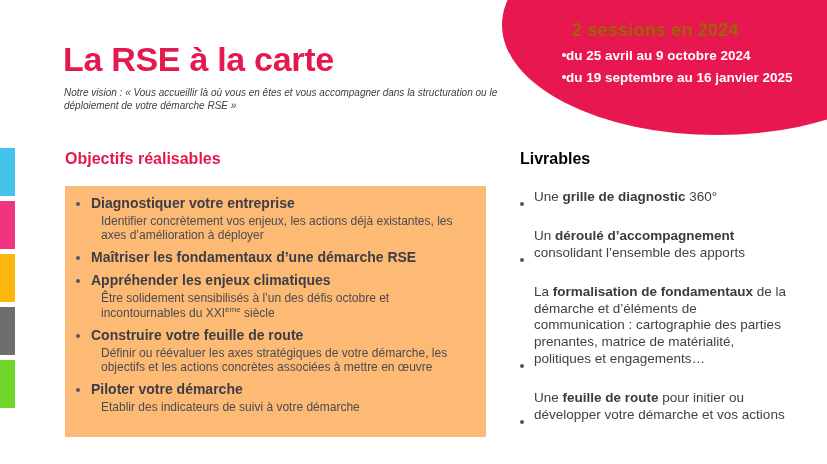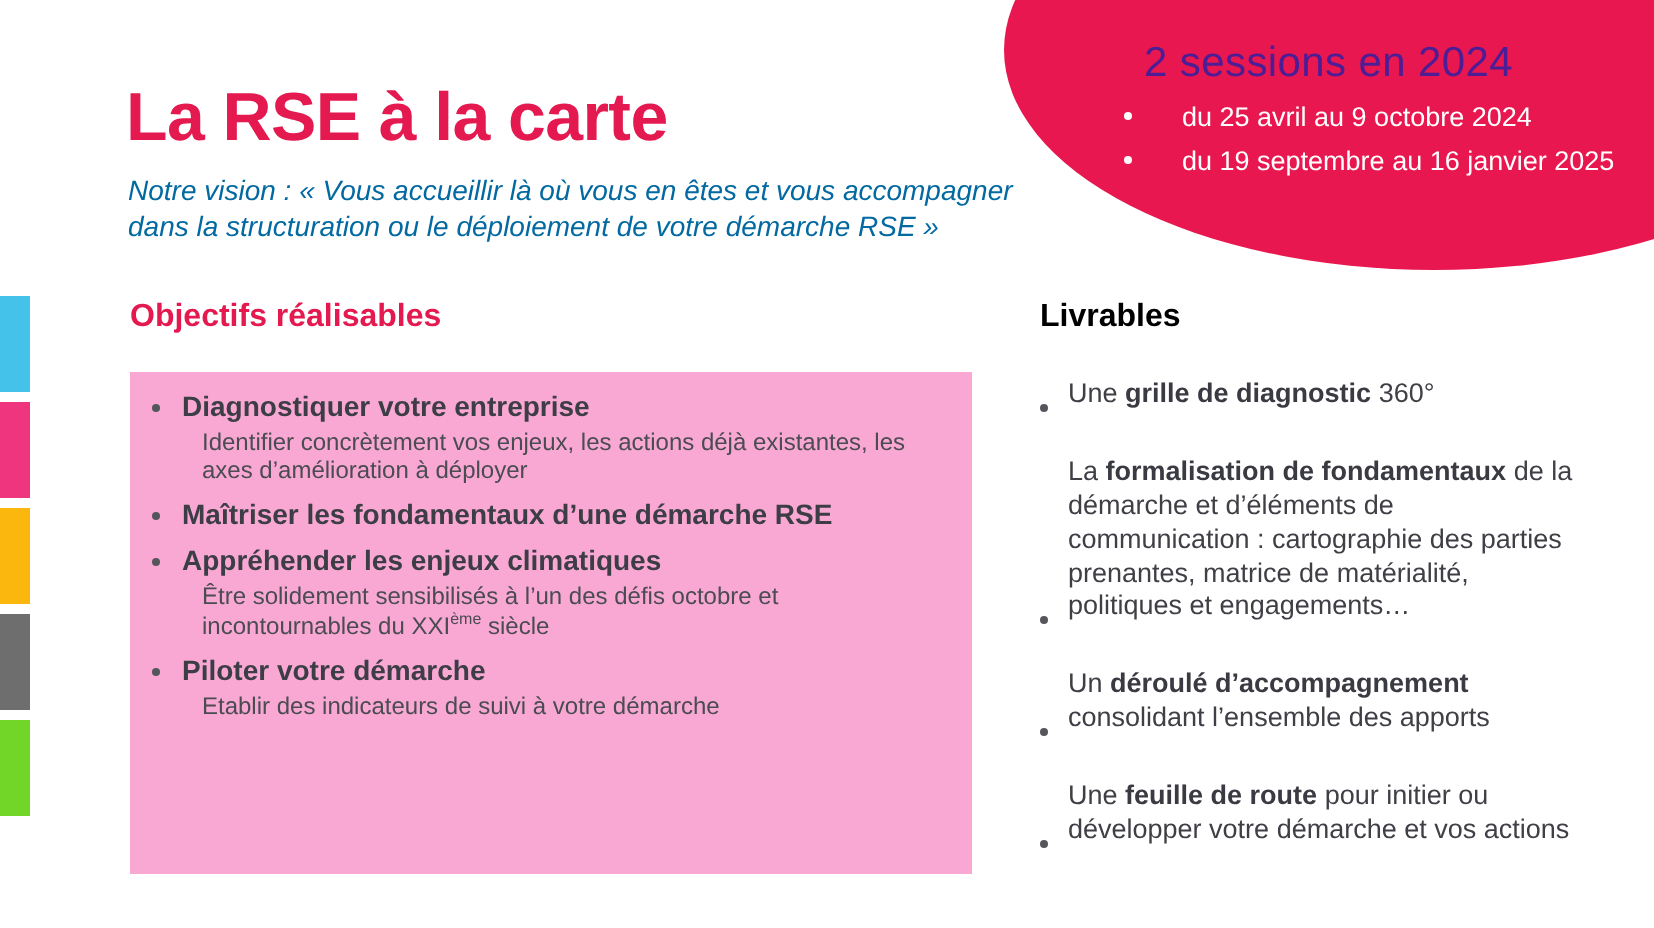--- a/index.html
+++ b/index.html
@@ -19,35 +19,35 @@
     width: 430px; height: 220px;
     border-radius: 50%;
     background: #e9174f;
   }
   .badge {
     position: absolute;
     left: 562px; top: 20px;
     width: 256px;
   }
   .badge-title {
-    font-size: 21px;
-    font-weight: 400;
-    color: #4c1d95;
+    font-size: 18px;
+    font-weight: 700;
+    color: #a16207;
     padding-left: 10px;
     margin-bottom: 7px;
     letter-spacing: 0.2px;
   }
   .badge-dates { list-style: none; }
   .badge-dates li {
     display: flex;
     align-items: flex-start;
-    gap: 25px;
+    gap: 0;
     color: #ffffff;
     font-size: 13.5px;
-    font-weight: 400;
+    font-weight: 700;
     margin-bottom: 6px;
     line-height: 1.15;
   }
   .wdot {
     flex: 0 0 auto;
     width: 4px; height: 4px;
     border-radius: 50%;
     background: #ffffff;
     margin-top: 5px;
   }
@@ -59,23 +59,23 @@
     font-size: 34px;
     font-weight: 700;
     color: #e4194f;
     letter-spacing: -0.3px;
   }
   .subtitle {
     position: absolute;
     left: 64px; top: 87px;
     width: 452px;
     font-style: italic;
-    font-size: 14px;
+    font-size: 10px;
     line-height: 1.28;
-    color: #0369a1;
+    color: #404040;
   }
 
   
   .bars {
     position: absolute;
     left: 0; top: 148px;
     display: flex;
     flex-direction: column;
     gap: 5px;
   }
@@ -173,21 +173,21 @@
 <div class="bars">
   <div class="bar" style="background: rgb(69, 194, 233);"></div>
   <div class="bar" style="background: rgb(240, 53, 127);"></div>
   <div class="bar" style="background: rgb(251, 183, 14);"></div>
   <div class="bar" style="background: rgb(110, 110, 110);"></div>
   <div class="bar" style="background: rgb(114, 214, 41);"></div>
 </div>
 
 <h2 id="objectifs-heading" class="section-heading" style="color: rgb(228, 25, 79);">Objectifs réalisables</h2>
 
-<div class="panel" style="background: #f9a8d4;">
+<div class="panel" style="background: #fdba74;">
 
   <div class="obj-item">
     <div class="obj-title-row">
       <span class="dot"></span>
       <span class="obj-title">Diagnostiquer votre entreprise</span>
     </div>
     <p class="obj-desc">Identifier concrètement vos enjeux, les actions déjà existantes, les axes d’amélioration à déployer</p>
   </div>
 
   <div class="obj-item">
@@ -198,20 +198,27 @@
   </div>
 
   <div class="obj-item">
     <div class="obj-title-row">
       <span class="dot"></span>
       <span class="obj-title">Appréhender les enjeux climatiques</span>
     </div>
     <p class="obj-desc"><span>Être solidement sensibilisés à l’un des défis octobre et incontournables du XXI</span><sup>ème</sup><span> siècle</span></p>
   </div>
 
+  <div class="obj-item">
+    <div class="obj-title-row">
+      <span class="dot"></span>
+      <span class="obj-title">Construire votre feuille de route</span>
+    </div>
+    <p class="obj-desc">Définir ou réévaluer les axes stratégiques de votre démarche, les objectifs et les actions concrètes associées à mettre en œuvre</p>
+  </div>
 
   <div class="obj-item">
     <div class="obj-title-row">
       <span class="dot"></span>
       <span class="obj-title">Piloter votre démarche</span>
     </div>
     <p class="obj-desc">Etablir des indicateurs de suivi à votre démarche</p>
   </div>
 
 </div>
@@ -220,26 +227,26 @@
 
 <div class="liv-list">
 
   <div class="liv-item">
     <span class="dot"></span>
     <p class="liv-text"><span>Une </span><strong>grille de diagnostic</strong><span> 360°</span></p>
   </div>
 
   <div class="liv-item">
     <span class="dot"></span>
+    <p class="liv-text"><span>Un </span><strong>déroulé d’accompagnement</strong><span> consolidant l’ensemble des apports</span></p>
+  </div>
+
+  <div class="liv-item">
+    <span class="dot"></span>
     <p class="liv-text"><span>La </span><strong>formalisation de fondamentaux</strong><span> de la démarche et d’éléments de communication : cartographie des parties prenantes, matrice de matérialité, politiques et engagements…</span></p>
   </div>
 
   <div class="liv-item">
     <span class="dot"></span>
-    <p class="liv-text"><span>Un </span><strong>déroulé d’accompagnement</strong><span> consolidant l’ensemble des apports</span></p>
-  </div>
-
-  <div class="liv-item">
-    <span class="dot"></span>
     <p class="liv-text"><span>Une </span><strong>feuille de route</strong><span> pour initier ou développer votre démarche et vos actions</span></p>
   </div>
 
 </div>
 
 </body></html>

